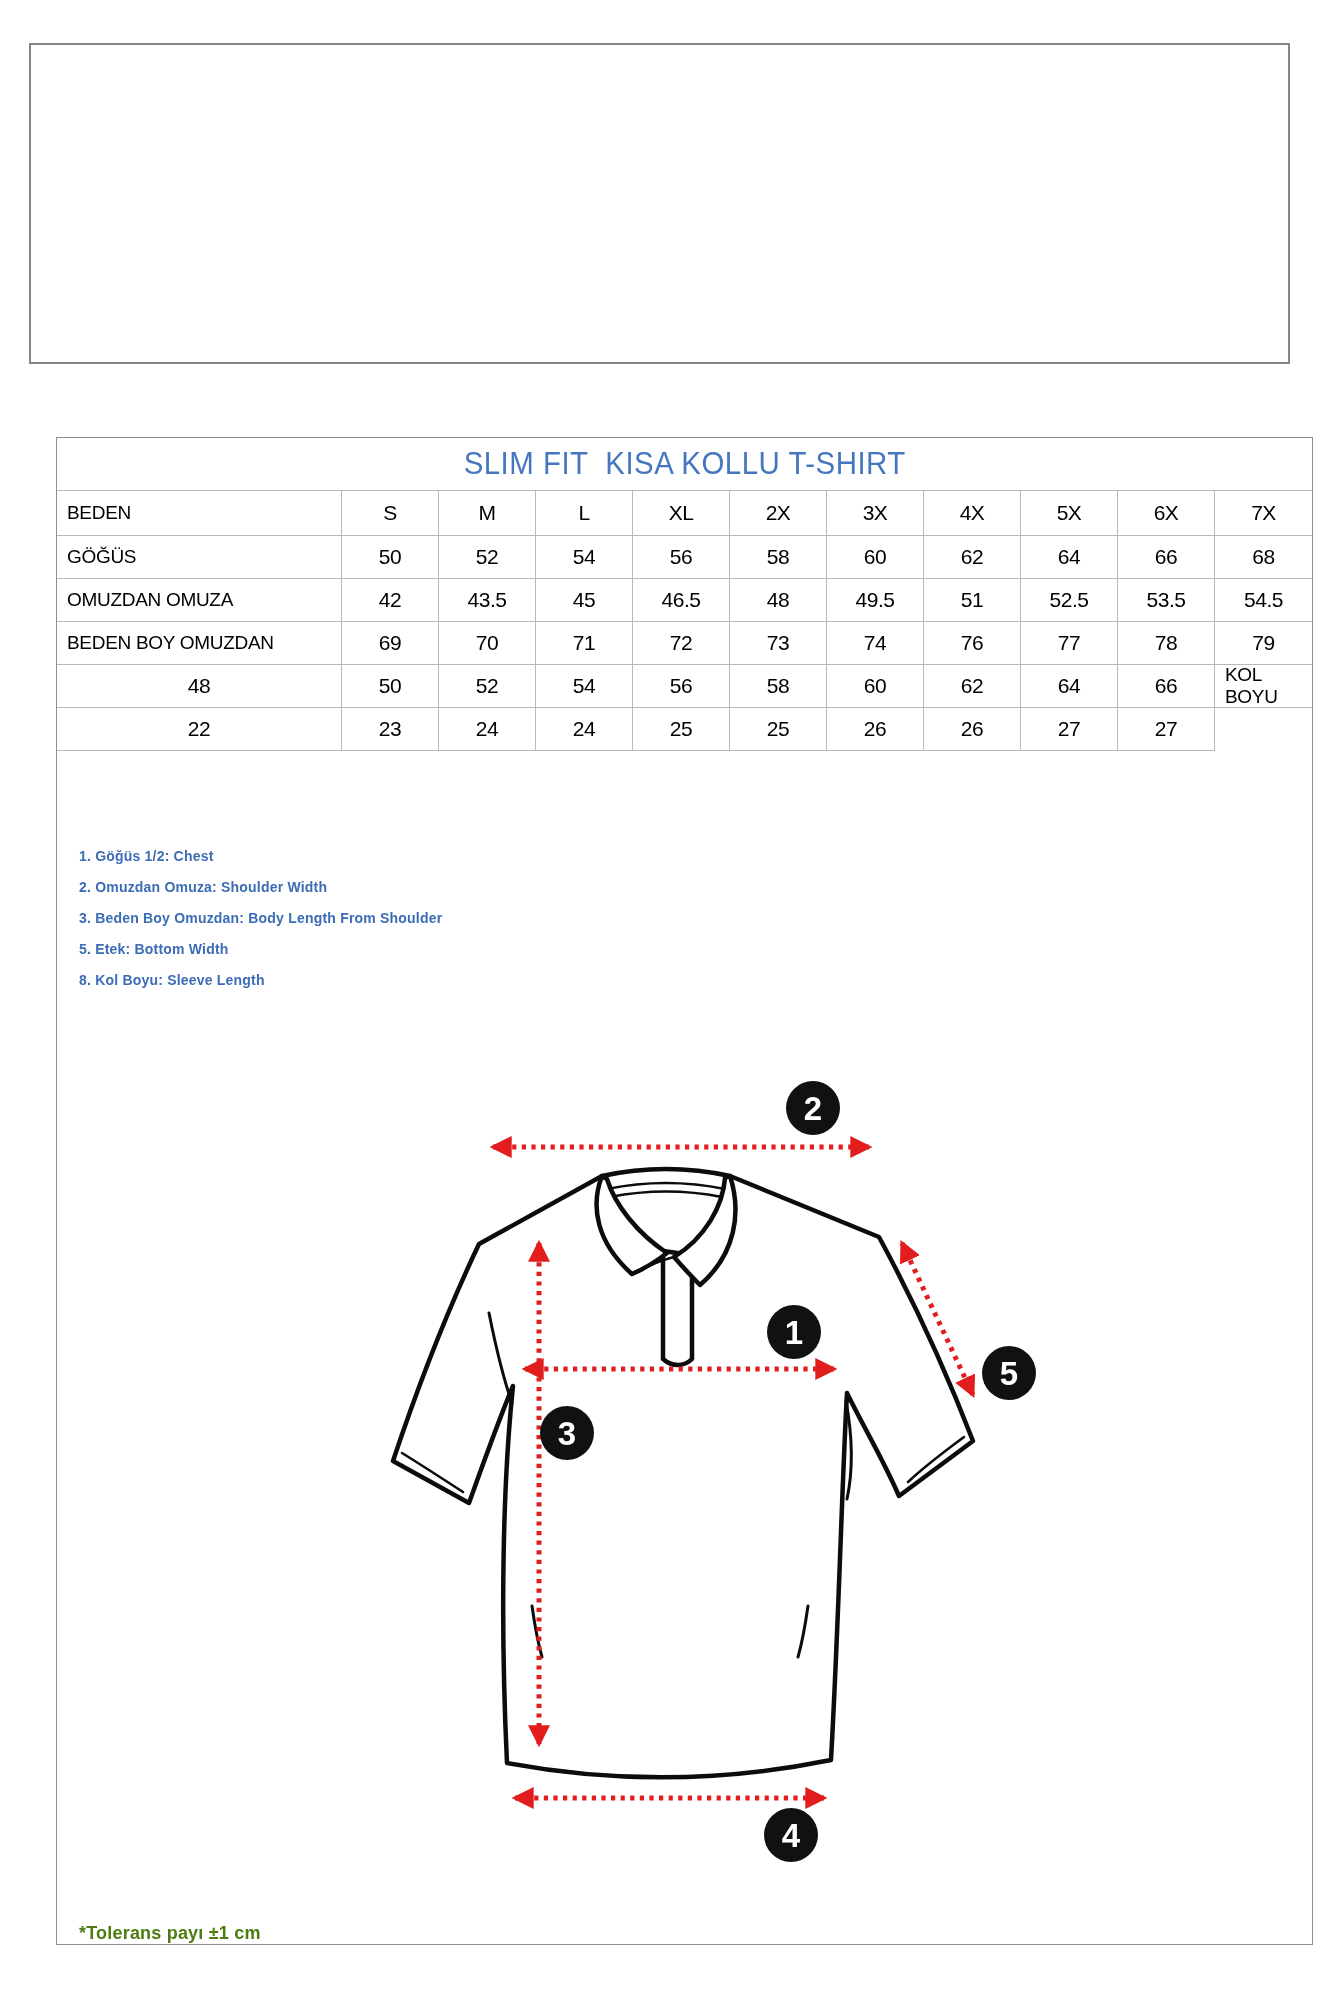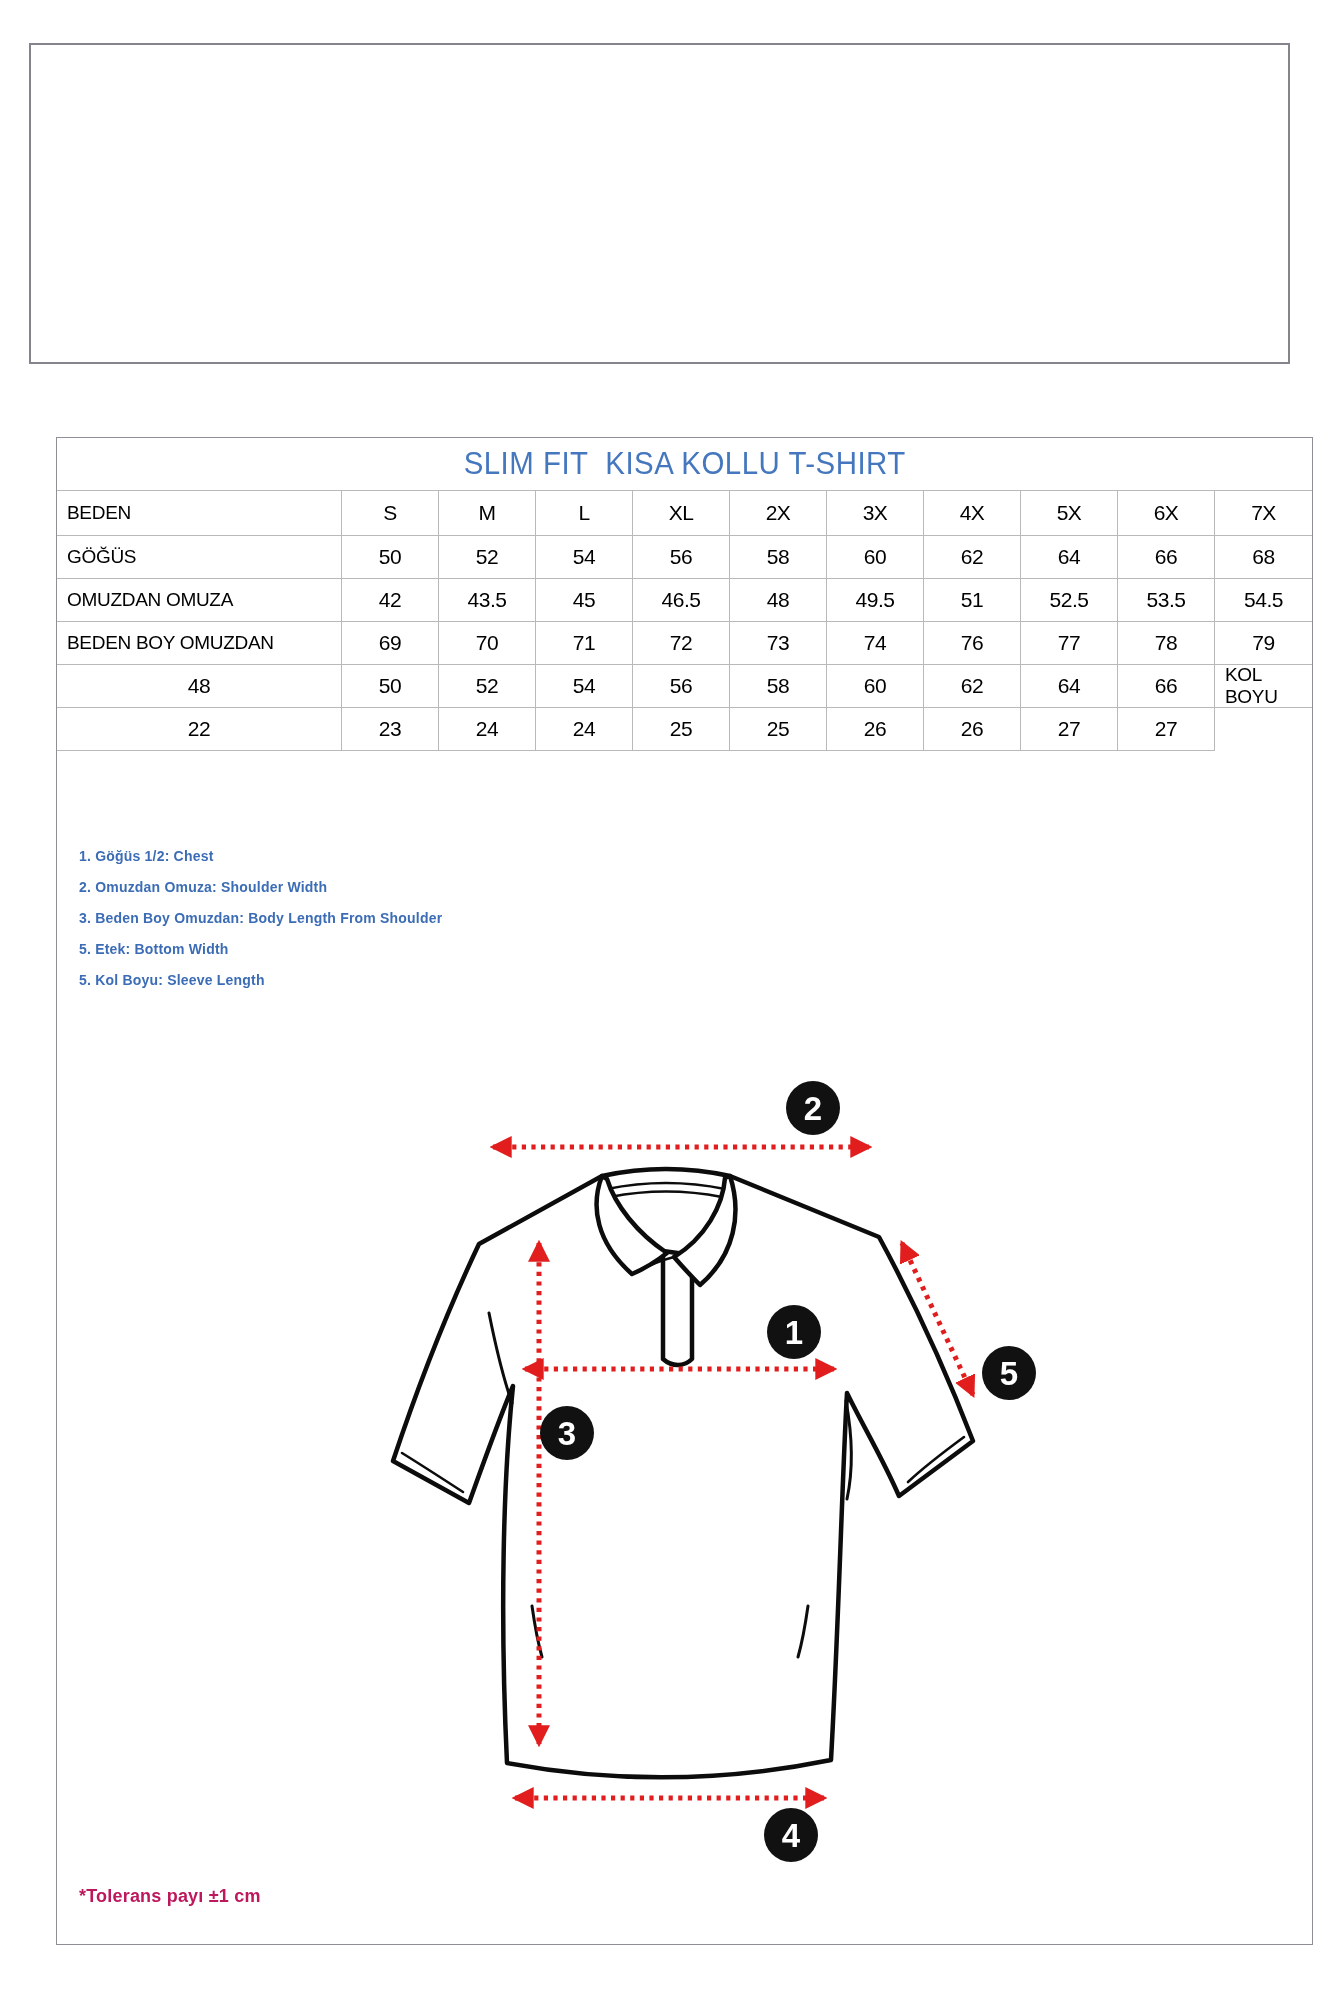--- a/index.html
+++ b/index.html
@@ -33,22 +33,22 @@
   .size-grid .cell.header{height:45px;}
   .size-grid .cell:nth-child(11n){border-right:none;}
   .size-grid .label{font-weight:normal;font-size:19px;padding-left:10px;letter-spacing:-.3px;}
   .size-grid .value{justify-content:center;font-size:21px;letter-spacing:-.5px;}
   .legend{position:absolute;left:22px;top:409px;}
   .legend-item{
     font-size:14px;font-weight:bold;color:#3b6cb5;line-height:19px;margin-bottom:12px;
     letter-spacing:.2px;
   }
   .footnote{
-    position:absolute;left:22px;top:1448px;font-size:18px;font-weight:bold;
-    color:#be185d;letter-spacing:.2px;text-align:right;
+    position:absolute;left:22px;top:1485px;font-size:18px;font-weight:bold;
+    color:#4d7c0f;letter-spacing:.2px;text-align:right;
   }
   .diagram{position:absolute;left:244px;top:603px;width:760px;height:830px;}
   .shirt{stroke:#0c0c0c;stroke-width:4.5;fill:#ffffff;stroke-linejoin:round;stroke-linecap:round;}
   .thin{stroke:#0c0c0c;stroke-width:2.6;fill:none;stroke-linecap:round;}
   .crease{stroke:#0c0c0c;stroke-width:3;fill:none;stroke-linecap:round;}
   .arrow{stroke:#e11d1d;stroke-width:5;fill:none;stroke-dasharray:4.2 5.4;}
   .badge-circle{fill:#111111;}
   .badge-num{fill:#ffffff;font-family:"Liberation Sans",sans-serif;font-size:33px;font-weight:bold;text-anchor:middle;}
 </style>
 </head>
@@ -128,21 +128,21 @@
       <div class="cell value">26</div>
       <div class="cell value">27</div>
       <div class="cell value">27</div>
     </div>
 
   <div class="legend">
       <div class="legend-item">1. Göğüs 1/2: Chest</div>
       <div class="legend-item">2. Omuzdan Omuza: Shoulder Width</div>
       <div class="legend-item">3. Beden Boy Omuzdan: Body Length From Shoulder</div>
       <div class="legend-item">5. Etek: Bottom Width</div>
-      <div class="legend-item">5. Kol Boyu: Sleeve Length</div>
+      <div class="legend-item">8. Kol Boyu: Sleeve Length</div>
     </div>
 
   <svg class="diagram" viewBox="0 0 760 830" xmlns="http://www.w3.org/2000/svg">
     <defs>
       <marker id="ah" viewBox="0 0 10 10" refX="8.5" refY="5" markerWidth="4.4" markerHeight="4.4" orient="auto-start-reverse">
         <path d="M0,0 L10,5 L0,10 Z" fill="#e11d1d"></path>
       </marker>
     </defs>
 
     <g>

